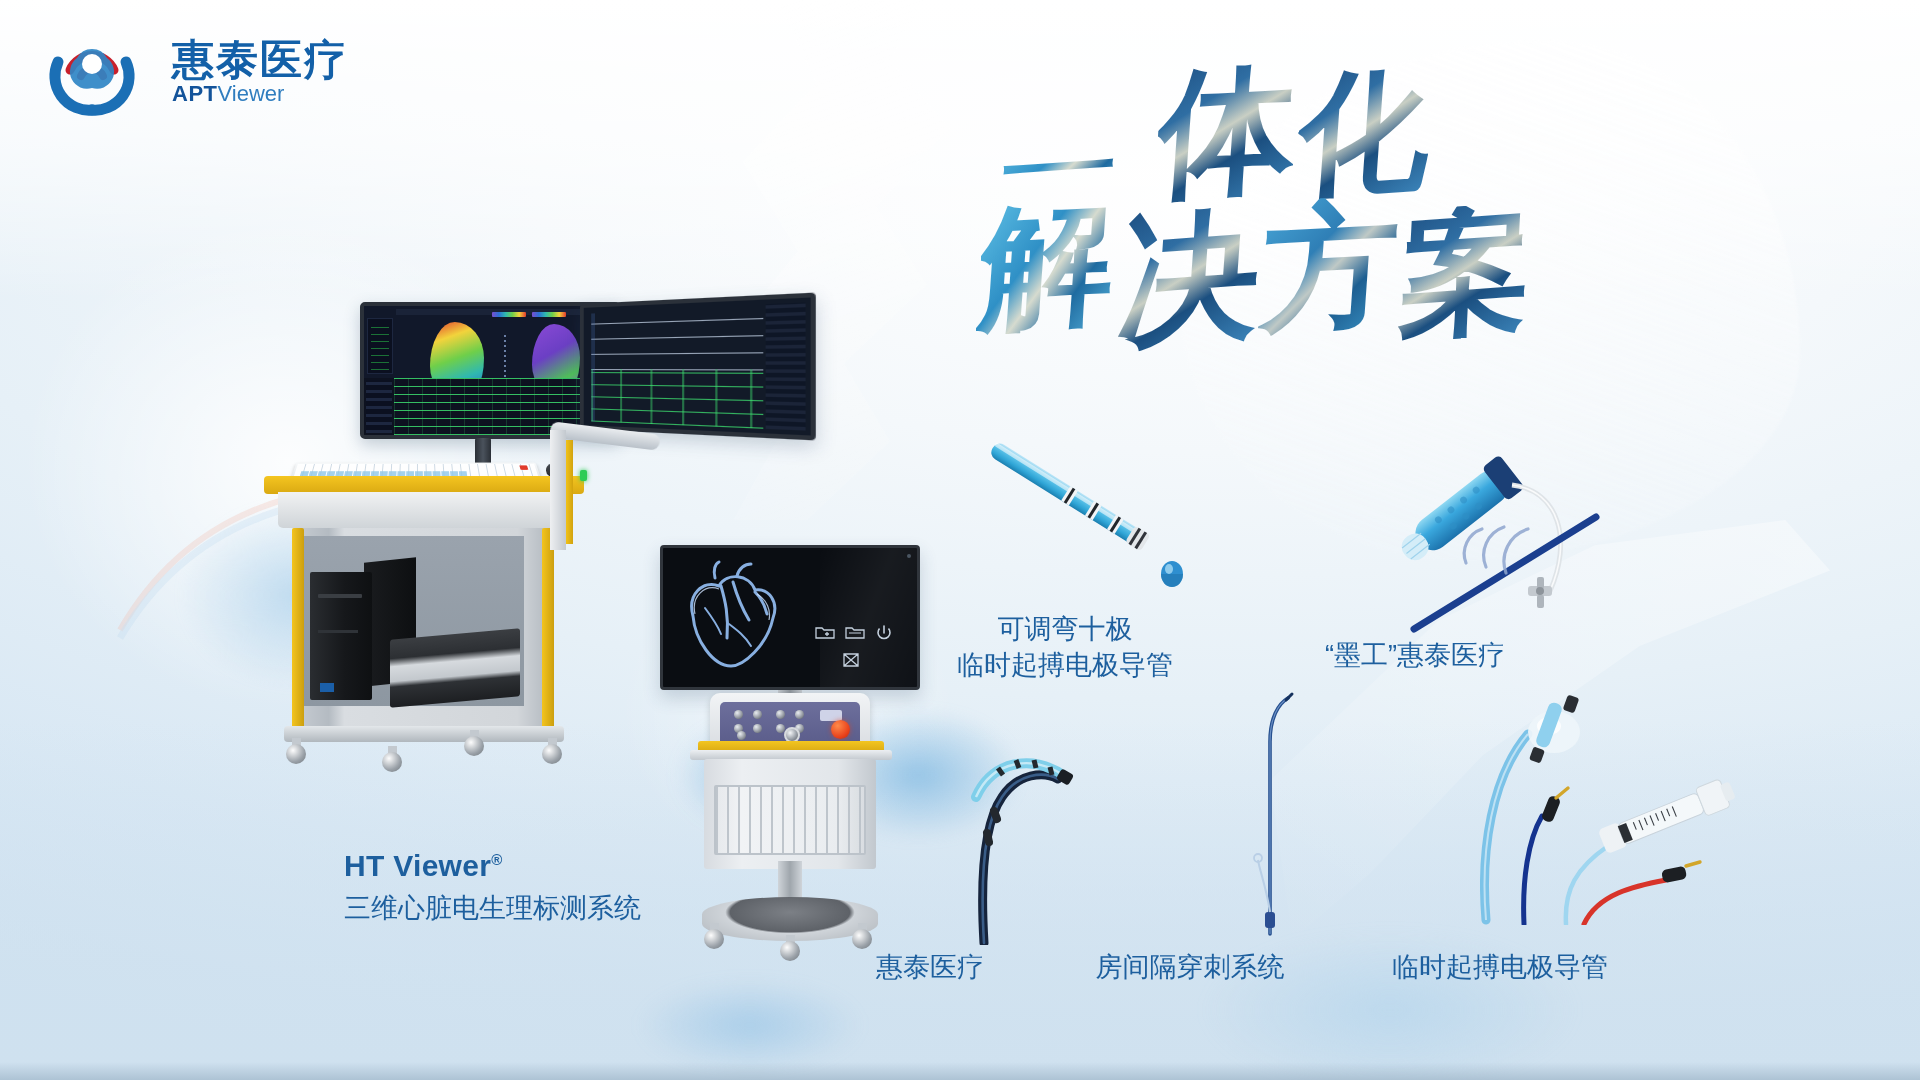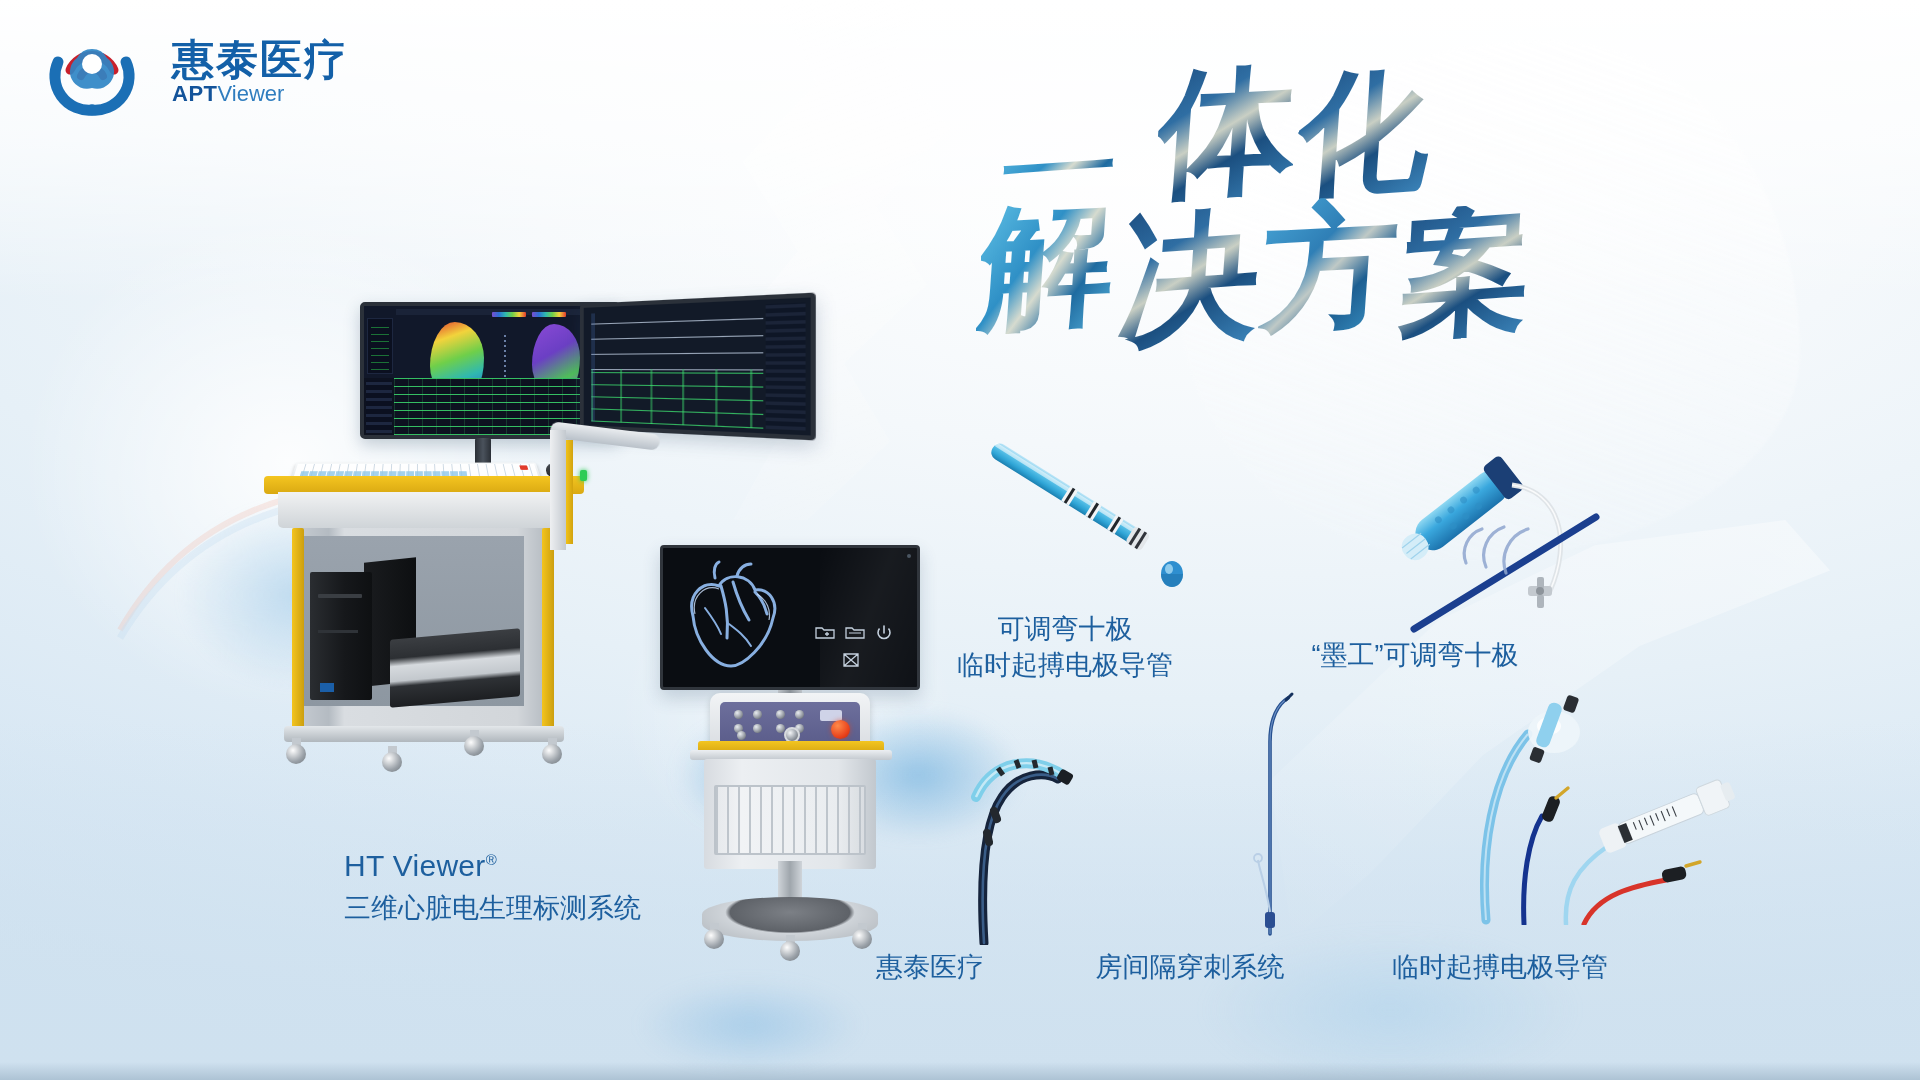--- a/index.html
+++ b/index.html
@@ -101,21 +101,21 @@
     -webkit-text-stroke:0px;
   }
   .tex-a{ background:linear-gradient(135deg,#49a7d8 0%,#2f7fb6 38%,#bfc9c6 52%,#1d5f92 68%,#3f9bcd 100%); -webkit-background-clip:text; background-clip:text; color:transparent; }
   .tex-b{ background:linear-gradient(150deg,#1d4f82 0%,#2f6ea3 30%,#c9cfc4 48%,#1b4f80 64%,#3d87bd 100%); -webkit-background-clip:text; background-clip:text; color:transparent; }
   .tex-c{ background:linear-gradient(125deg,#5fc0e5 0%,#2f90c6 40%,#d6dbcf 55%,#1f6ba0 72%,#57b4de 100%); -webkit-background-clip:text; background-clip:text; color:transparent; }
 
   
   .label{ position:absolute; color:#1d5f9e; text-align:center; line-height:1.32; }
   .label .ln{ display:block; }
   .lbl-big{ font-size:27px; }
-  .lbl-en{ font-size:30px; font-weight:400; letter-spacing:.3px; }
+  .lbl-en{ font-size:30px; font-weight:700; letter-spacing:.3px; }
   .lbl-en sup{ font-size:15px; vertical-align:super; }
   .lbl-left{ text-align:left; }
 
   
   .ws{ position:absolute; left:250px; top:280px; width:420px; height:520px; }
 
   .mon-a{
     position:absolute; left:110px; top:22px; width:260px; height:137px;
     background:#151a22; border:4px solid #2b313a; border-radius:5px;
     box-shadow:0 6px 16px rgba(40,70,100,.25);
@@ -647,21 +647,21 @@
       </g>
     </svg>
   </div>
 
   <div class="label" style="left:865px;top:612px;width:400px;">
     <span class="ln lbl-big">可调弯十极</span>
     <span class="ln lbl-big">临时起搏电极导管</span>
   </div>
 
   <div class="label" style="left:1290px;top:638px;width:250px;">
-    <span class="ln lbl-big">“墨工”可调弯十极</span>
+    <span class="ln lbl-big">“墨工”惠泰医疗</span>
   </div>
 
   <div class="label" style="left:820px;top:950px;width:220px;">
     <span class="ln lbl-big">惠泰医疗</span>
   </div>
 
   <div class="label" style="left:1350px;top:950px;width:300px;">
     <span class="ln lbl-big">临时起搏电极导管</span>
   </div>
 

